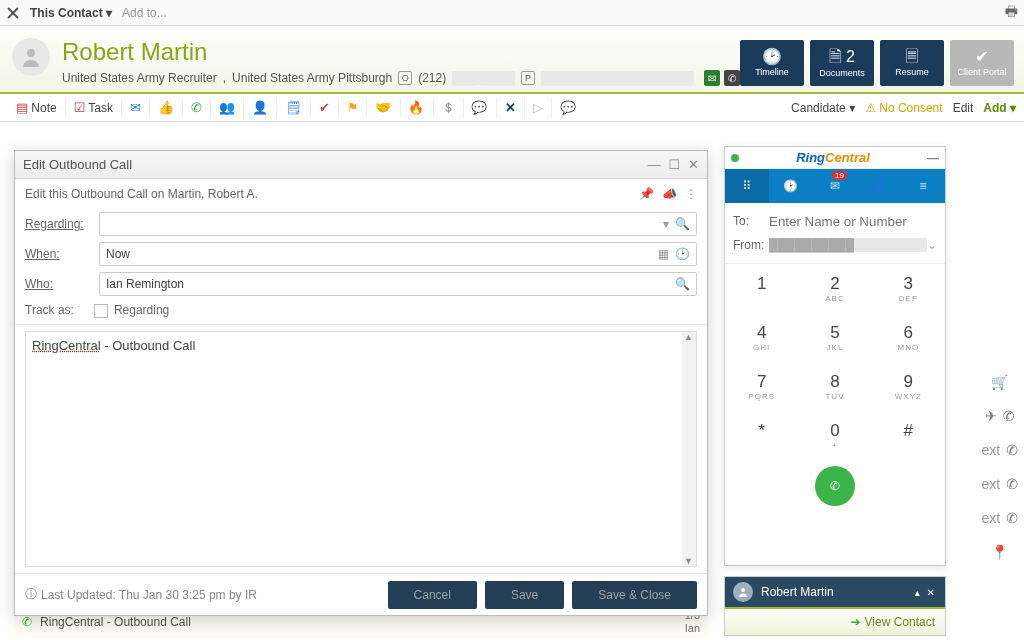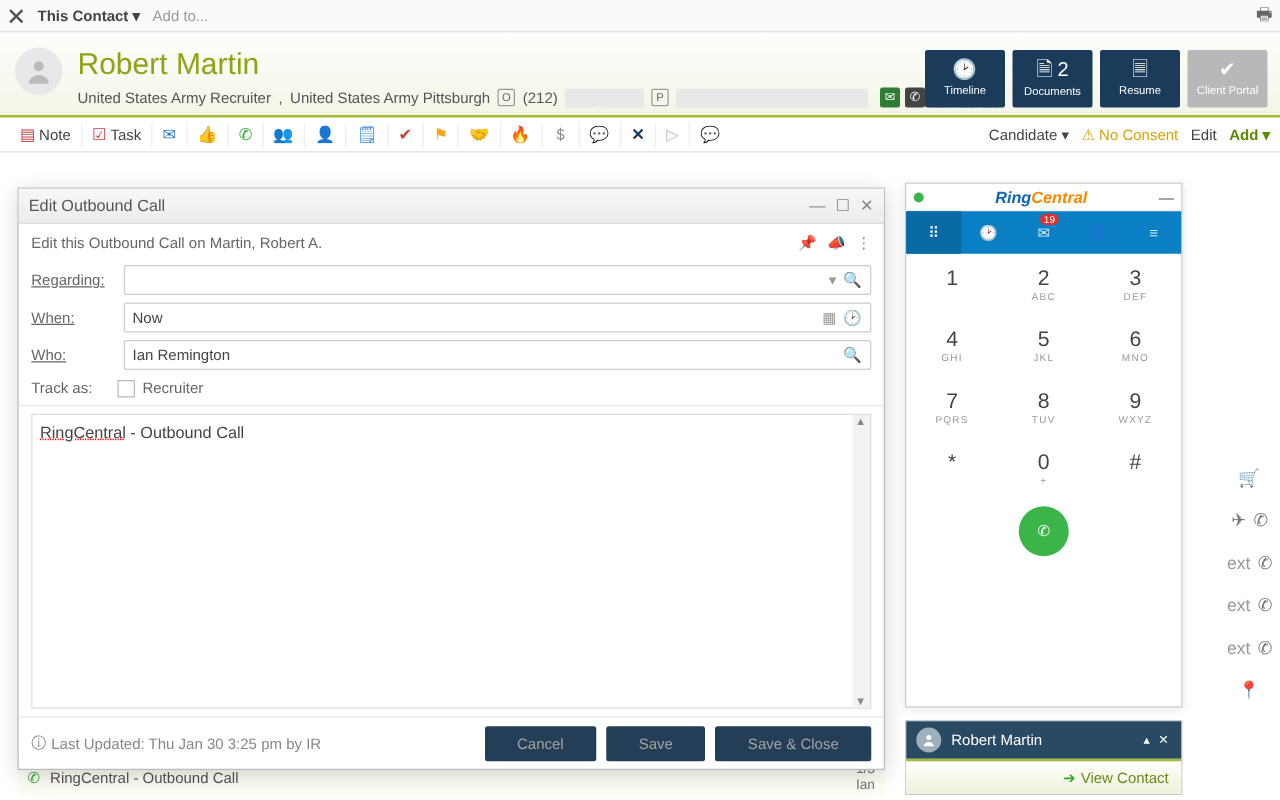--- a/index.html
+++ b/index.html
@@ -276,21 +276,21 @@
     <span class="flab">Who:</span>
     <div class="finp">
         <span>Ian Remington</span>
         <span class="endi">
           <span>🔍</span>
         </span>
       </div>
   </div>
   <div class="trackrow">
     <span>Track as:</span>
-    <span><span class="chk"></span><span>Recruiter</span></span>
+    <span><span class="chk"></span><span>Regarding</span></span>
   </div>
   <div class="body">
     <span class="rc">RingCentral</span><span> - Outbound Call</span>
     <div class="sbar"></div>
   </div>
   <div class="foot">
     <span class="upd">ⓘ <span>Last Updated: Thu Jan 30 3:25 pm by IR</span></span>
     <span class="spacer"></span>
     <div class="btn">Cancel</div>
     <div class="btn">Save</div>
@@ -303,20 +303,31 @@
     <span class="dot"></span>
     <span class="logo"><span class="r1">Ring</span><span class="r2">Central</span></span>
     <span class="min">—</span>
   </div>
   <div class="rc-nav">
     <div class="nitem active">⠿</div>
     <div class="nitem">🕑</div>
     <div class="nitem">✉<span class="bubble">19</span></div>
     <div class="nitem">👤</div>
     <div class="nitem">≡</div>
+  </div>
+  <div class="rc-fields">
+    <div class="rf">
+      <span class="rflab">To:</span>
+      <input class="rfval" style="border: 0px; outline: 0px; width: 100%;" placeholder="Enter Name or Number">
+    </div>
+    <div class="rf">
+      <span class="rflab">From:</span>
+      <span class="rfval blur">██████████</span>
+      <span class="arrd">⌄</span>
+    </div>
   </div>
   <div class="dialpad" id="dialpad">
       <div class="key">
         <div class="kn">1</div>
         <div class="kl"></div>
       </div>
       <div class="key">
         <div class="kn">2</div>
         <div class="kl">ABC</div>
       </div>

